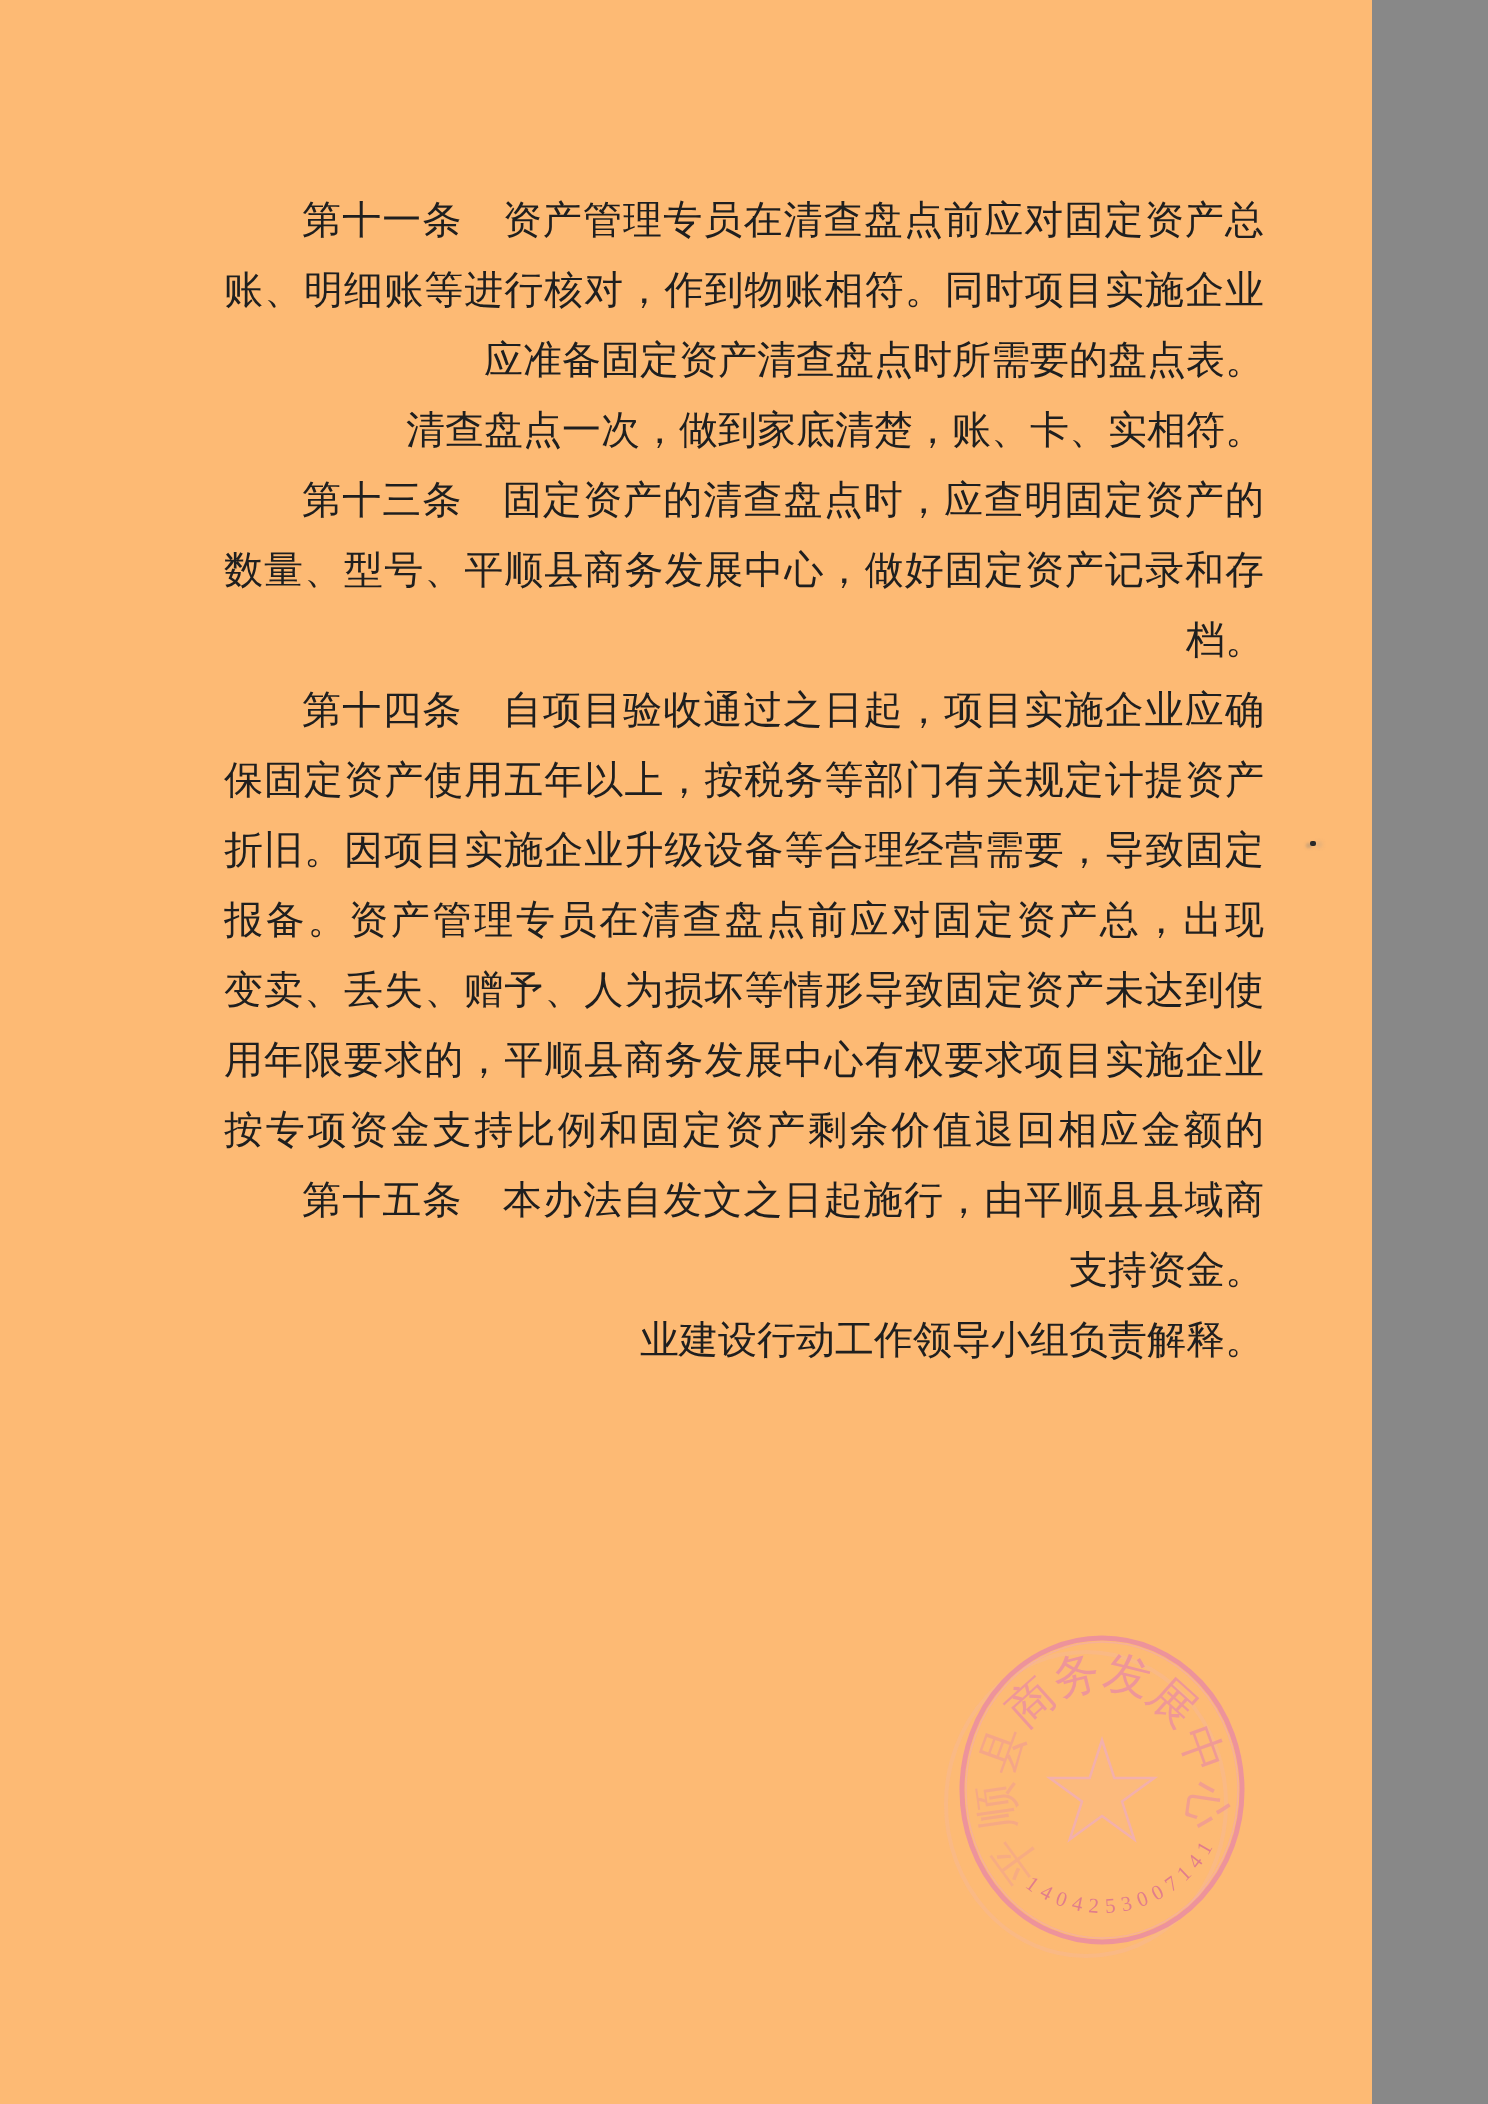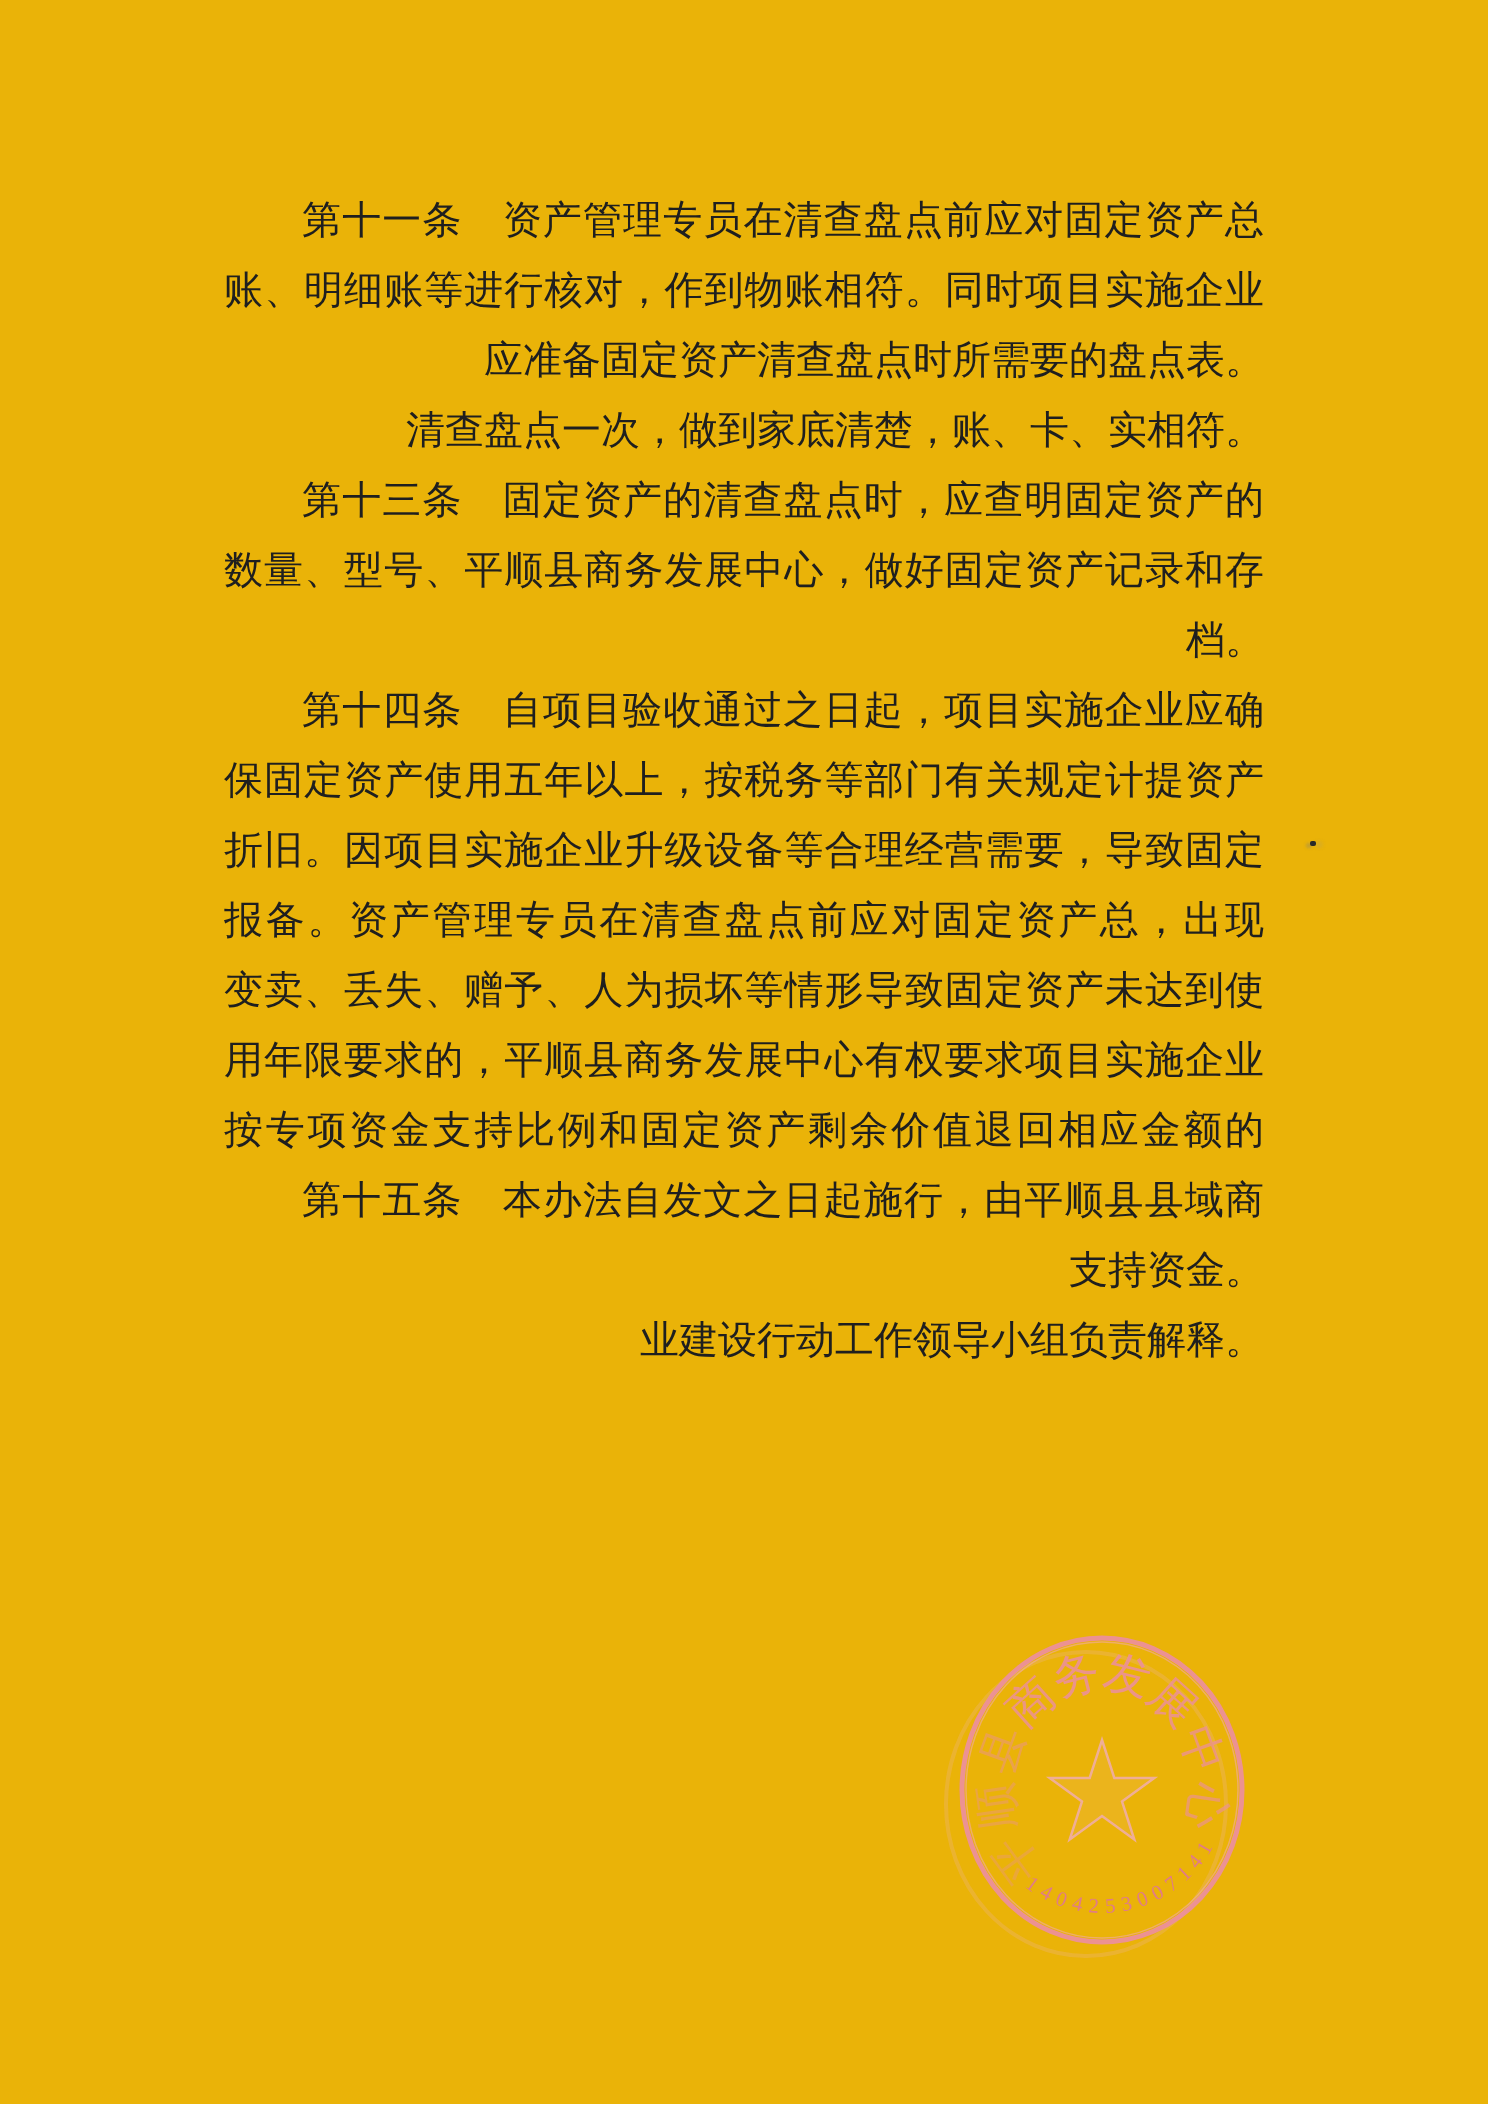--- a/index.html
+++ b/index.html
@@ -1,19 +1,19 @@
 <!DOCTYPE html>
 <html><head>
 <meta charset="utf-8">
 <style>
   html,body{margin:0;padding:0;background:#888;}
   .page{
     position:relative;
-    width:1488px;height:2104px;
-    background:#eab308;
+    width:1372px;height:2104px;
+    background:#fdba74;
     overflow:hidden;
     font-family:"Liberation Serif","DejaVu Serif",serif;
     color:#1e1e1e;
   }
   
   .body-text{
     position:absolute;
     left:224px; top:185px;
     width:1040px;
     font-size:39px;

